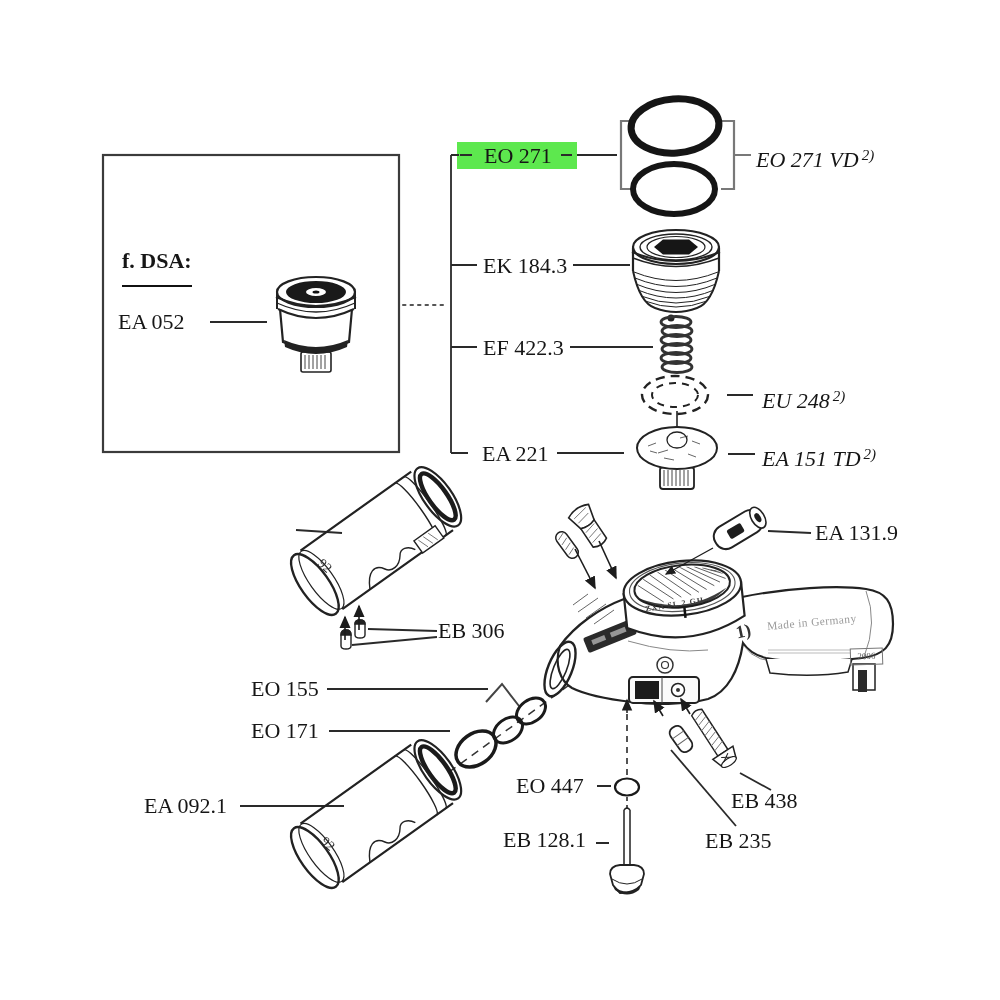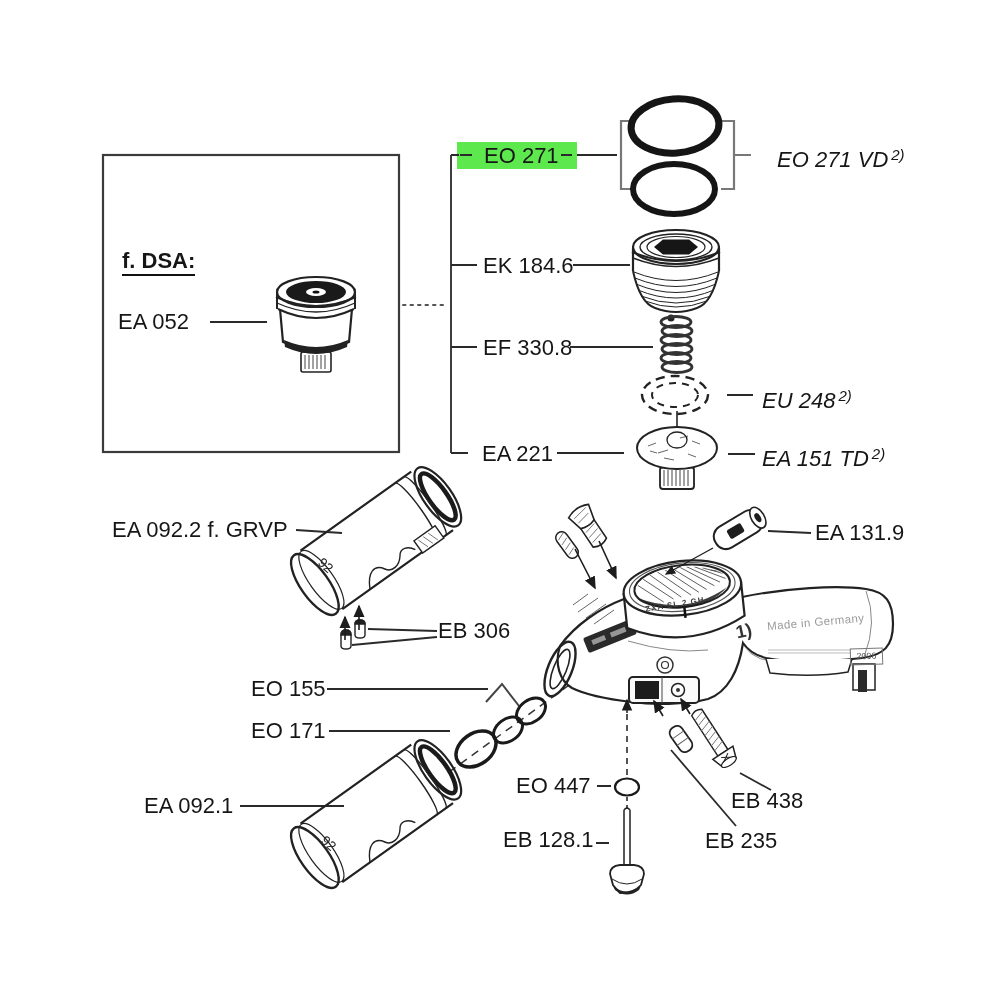--- a/index.html
+++ b/index.html
@@ -1,23 +1,23 @@
 <!DOCTYPE html>
 <html><head>
 <meta charset="utf-8">
 <style>
   html,body{margin:0;padding:0;background:#fff;}
   #stage{position:relative;width:1000px;height:896px;background:#ffffff;overflow:hidden;
-         font-family:Liberation Sans, sans-serif;}
+         font-family:Liberation Serif, serif;}
   svg{position:absolute;left:0;top:0;}
   .lbl{position:absolute;font-size:22px;color:#161616;white-space:nowrap;line-height:26px;}
   .italic{font-style:italic;}
   .sup{font-size:15px;vertical-align:7px;margin-left:3px;}
   .bold{font-weight:bold;}
-  .underline{border-bottom:2.5px solid #111;padding-bottom:1px;}
+  .underline{border-bottom:2.5px solid #111;padding-bottom:12px;}
   .engr{position:absolute;white-space:nowrap;}
   .made{left:767px;top:616px;font-size:11.5px;color:#9b9b9b;transform:rotate(-5deg);letter-spacing:.4px;}
   .note1{left:736px;top:621px;font-size:18px;color:#333;font-weight:bold;transform:rotate(-12deg);}
   .yeartag{left:850px;top:648px;width:31px;height:15px;border:1px solid #777;font-size:9px;color:#555;
            text-align:center;line-height:14px;transform:rotate(-2deg);}
   .mark92a{left:318px;top:558px;font-size:13.5px;color:#2b2b2b;transform:rotate(42deg);}
   .mark92b{left:321px;top:836px;font-size:13.5px;color:#2b2b2b;transform:rotate(42deg);}
   .collarmark{left:645px;top:600px;font-size:8px;font-weight:bold;color:#3c3c3c;letter-spacing:1px;transform:rotate(-9deg);}
 </style>
 </head>
@@ -251,41 +251,40 @@
     <path d="M690,714 L681,699" marker-end="url(#ah)"></path>
     <path d="M713,548 L666,574" stroke-width="1.3" marker-end="url(#ah)"></path>
     <path d="M627,775 V714" stroke-dasharray="6,5" stroke-width="1.5"></path>
     <path d="M627,713 V700" stroke-width="1.5" marker-end="url(#ah)"></path>
     <path d="M627,797 V809" stroke-dasharray="4,4" stroke-width="1.5"></path>
   </g>
 </svg>
 
 <div class="lbl" style="left:484px;top:143px;">EO 271</div>
 
-<div class="lbl italic" style="left:777px;top:142px;text-align:center;">
+<div class="lbl italic" style="left:756px;top:142px;text-align:center;">
   <span>EO 271 VD</span><span class="sup">2)</span>
 </div>
 
-<div class="lbl" style="left:483px;top:253px;">EK 184.6</div>
-<div class="lbl" style="left:483px;top:335px;">EF 330.8</div>
+<div class="lbl" style="left:483px;top:253px;">EK 184.3</div>
+<div class="lbl" style="left:483px;top:335px;">EF 422.3</div>
 
 <div class="lbl italic" style="left:762px;top:383px;">
   <span>EU 248</span><span class="sup">2)</span>
 </div>
 
 <div class="lbl" style="left:482px;top:441px;">EA 221</div>
 
 <div class="lbl italic" style="left:762px;top:441px;">
   <span>EA 151 TD</span><span class="sup">2)</span>
 </div>
 
 <div class="lbl bold" style="left:122px;top:248px;"><span class="underline">f. DSA:</span></div>
 <div class="lbl" style="left:118px;top:309px;">EA 052</div>
 
-<div class="lbl" style="left:112px;top:517px;">EA 092.2  f. GRVP</div>
 <div class="lbl" style="left:815px;top:520px;">EA 131.9</div>
 <div class="lbl" style="left:438px;top:618px;">EB 306</div>
 <div class="lbl" style="left:251px;top:676px;">EO 155</div>
 <div class="lbl" style="left:251px;top:718px;">EO 171</div>
 <div class="lbl" style="left:144px;top:793px;">EA 092.1</div>
 <div class="lbl" style="left:516px;top:773px;">EO 447</div>
 <div class="lbl" style="left:503px;top:827px;">EB 128.1</div>
 <div class="lbl" style="left:731px;top:788px;">EB 438</div>
 <div class="lbl" style="left:705px;top:828px;">EB 235</div>
 

